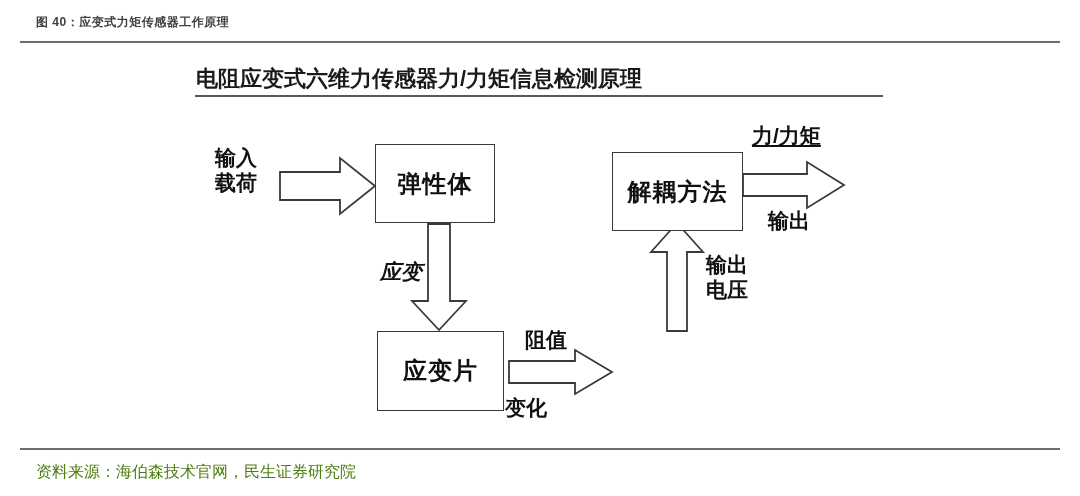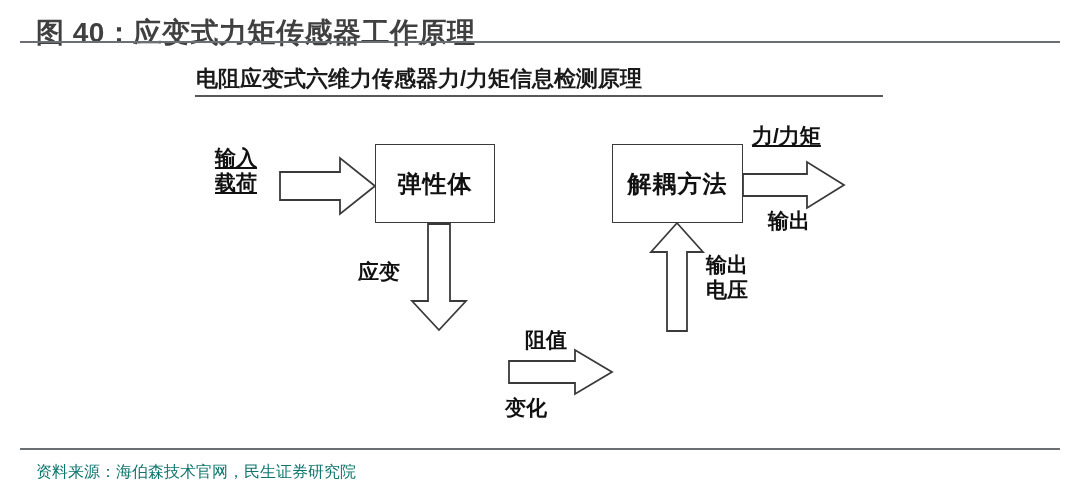--- a/index.html
+++ b/index.html
@@ -14,21 +14,21 @@
     font-family: "Liberation Sans", "DejaVu Sans", sans-serif;
     color: #000;
     overflow: hidden;
   }
 
   
   #fig-title {
     position: absolute;
     left: 36px;
     top: 14px;
-    font-size: 28px;
+    font-size: 12px;
     font-weight: bold;
     color: #404040;
     letter-spacing: 0.5px;
     white-space: nowrap;
   }
   #title-rule {
     position: absolute;
     left: 20px;
     top: 41px;
     width: 1040px;
@@ -107,70 +107,73 @@
     top: 448px;
     width: 1040px;
     height: 0;
     border-top: 2px solid #6b6f73;
   }
   #source-note {
     position: absolute;
     left: 36px;
     top: 462px;
     font-size: 16px;
-    color: #0f766e;
+    color: #4d7c0f;
     white-space: nowrap;
   }
 </style>
 </head>
 <body>
 
 <div id="fig-title">图 40：应变式力矩传感器工作原理</div>
 <div id="title-rule"></div>
 
 <div id="diagram">
 
   <div id="chart-subtitle">电阻应变式六维力传感器力/力矩信息检测原理</div>
   <div id="subtitle-rule"></div>
 
-  <div class="edge-label stack" style="left:200px; top:146px; width:72px;text-decoration:underline;">
+  <div class="edge-label stack" style="left:200px; top:146px; width:72px;">
     <div>输入</div>
     <div>载荷</div>
   </div>
 
   <svg class="arrow-svg" style="left:278px; top:155px;" width="100" height="62" viewBox="0 0 100 62">
     <polygon points="2,17 62,17 62,3 97,31 62,59 62,45 2,45"></polygon>
   </svg>
 
   <div class="node-box" style="left:375px; top:144px; width:120px; height:79px;">
     <span>弹性体</span>
   </div>
 
   <svg class="arrow-svg" style="left:408px; top:223px;" width="62" height="110" viewBox="0 0 62 110">
     <polygon points="20,1 42,1 42,78 58,78 31,107 4,78 20,78"></polygon>
   </svg>
-  <div class="edge-label" style="left:358px; top:260px;">应变</div>
+  <div class="edge-label" style="left:380px; top:260px;font-style:italic;">应变</div>
 
+  <div class="node-box" style="left:377px; top:331px; width:127px; height:80px;">
+    <span>应变片</span>
+  </div>
 
   <svg class="arrow-svg" style="left:507px; top:348px;" width="108" height="48" viewBox="0 0 108 48">
     <polygon points="2,13 68,13 68,2 105,24 68,46 68,35 2,35"></polygon>
   </svg>
   <div class="edge-label" style="left:525px; top:328px;">阻值</div>
   <div class="edge-label" style="left:505px; top:396px;">变化</div>
 
 
   <svg class="arrow-svg" style="left:648px; top:221px;" width="58" height="112" viewBox="0 0 58 112">
     <polygon points="29,2 55,31 39,31 39,110 19,110 19,31 3,31"></polygon>
   </svg>
   <div class="edge-label stack" style="left:706px; top:253px; width:72px; text-align:left;">
     <div>输出</div>
     <div>电压</div>
   </div>
 
-  <div class="node-box" style="left:612px; top:144px; width:131px; height:79px;">
+  <div class="node-box" style="left:612px; top:152px; width:131px; height:79px;">
     <span>解耦方法</span>
   </div>
 
   <svg class="arrow-svg" style="left:741px; top:160px;" width="106" height="50" viewBox="0 0 106 50">
     <polygon points="2,14 66,14 66,2 103,25 66,48 66,36 2,36"></polygon>
   </svg>
   <div class="edge-label" style="left:752px; top:124px;text-decoration:underline;">力/力矩</div>
   <div class="edge-label" style="left:768px; top:209px;">输出</div>
 
 </div>

